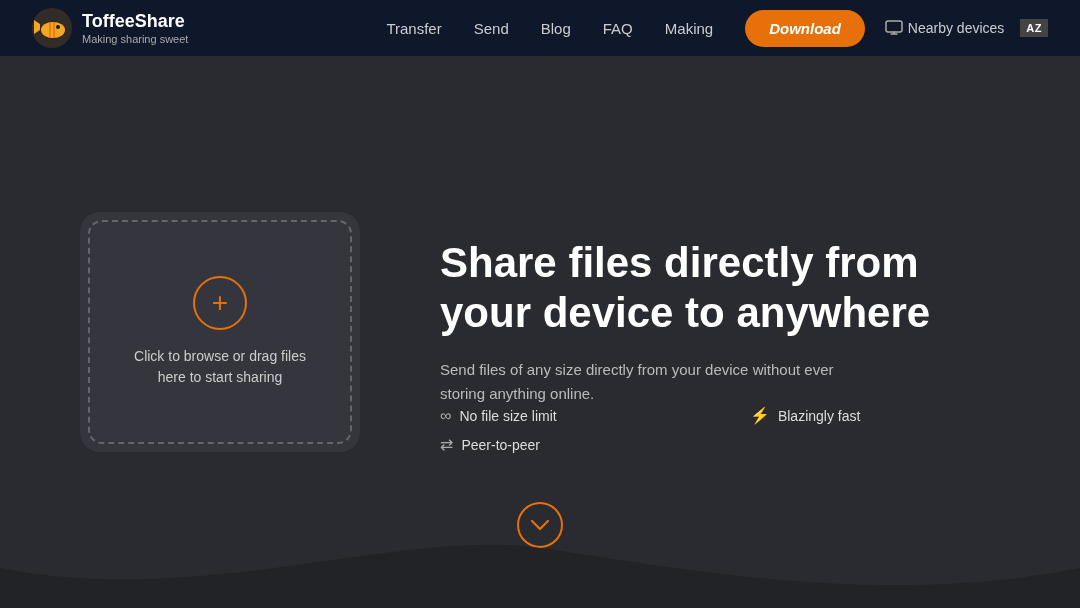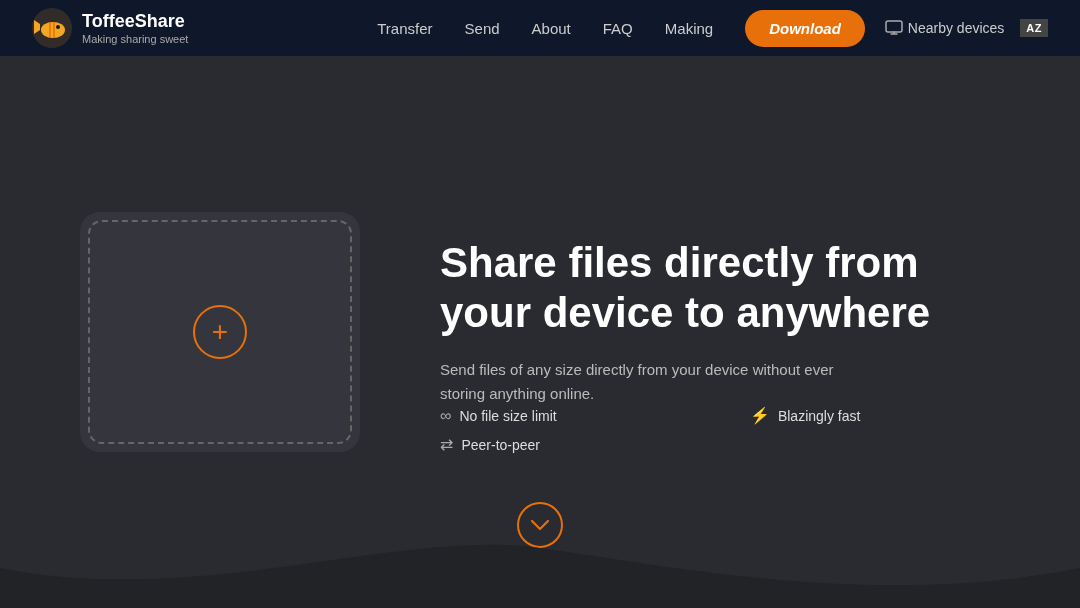--- a/index.html
+++ b/index.html
@@ -249,21 +249,21 @@
     </svg>
     <div class="logo-text-group">
       <span class="logo-title">ToffeeShare</span>
       <span class="logo-subtitle">Making sharing sweet</span>
     </div>
   </div>
 
   <div class="nav-links">
     <a class="nav-link">Transfer</a>
     <a class="nav-link">Send</a>
-    <a class="nav-link">About</a>
+    <a class="nav-link">Blog</a>
     <a class="nav-link">FAQ</a>
     <a class="nav-link">Making</a>
   </div>
 
   <button class="download-btn">Download</button>
 
   <div class="nearby-btn">
     <svg width="18" height="16" viewBox="0 0 18 16" fill="none">
       <rect x="1" y="1" width="16" height="11" rx="2" stroke="#aaa" stroke-width="1.5" fill="none"></rect>
       <path d="M6 14h6M9 12v2" stroke="#aaa" stroke-width="1.5" stroke-linecap="round"></path>
@@ -274,20 +274,21 @@
   <div class="lang-badge">AZ</div>
 </nav>
 
 <div class="main">
 
   <div class="dropzone-wrapper">
     <div class="dropzone-inner">
       <div class="plus-circle">
         <span class="plus-symbol">+</span>
       </div>
+      <div class="dropzone-text">Click to browse or drag files<br>here to start sharing</div>
     </div>
   </div>
 
   <div class="right-content">
     <h1 class="hero-title">Share files directly from<br>your device to anywhere</h1>
     <p class="hero-subtitle">Send files of any size directly from your device without ever storing anything online.</p>
 
     <div class="features-grid">
       <div class="feature-item">
         <span class="feature-icon">∞</span>

